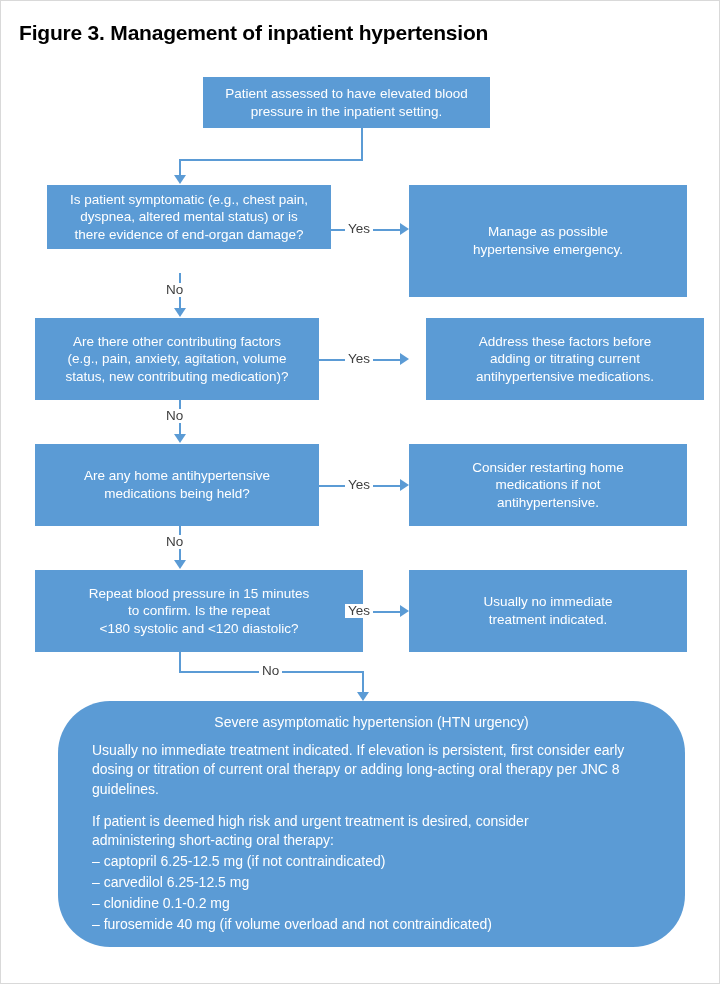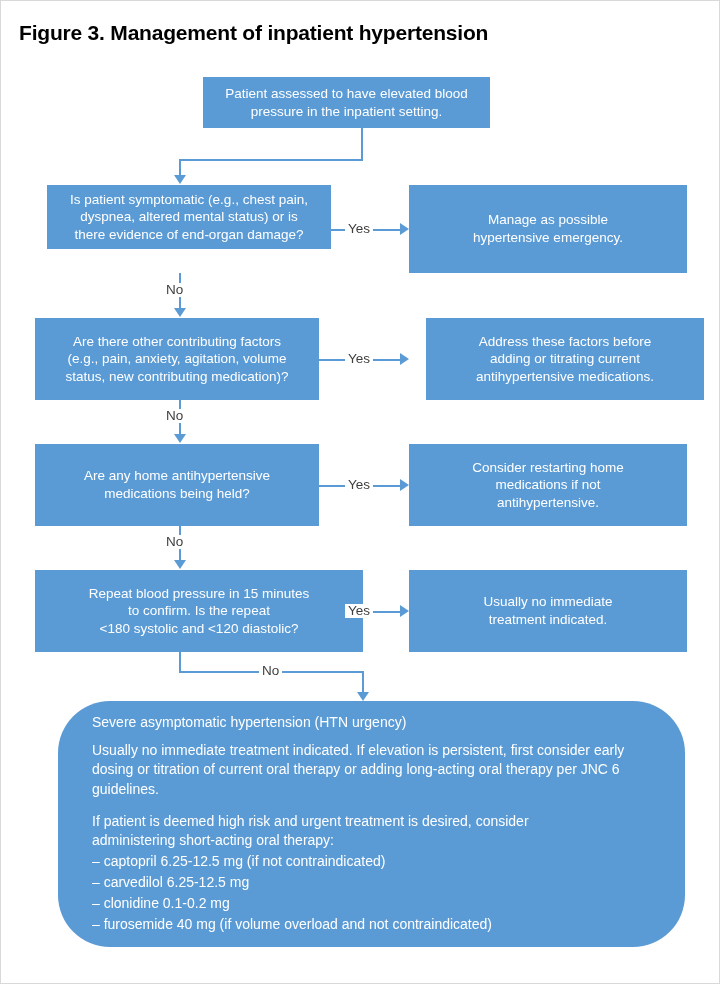--- a/index.html
+++ b/index.html
@@ -93,20 +93,21 @@
     top: 700px;
     width: 627px;
     height: 246px;
     background: #5B9BD5;
     border-radius: 52px;
     box-sizing: border-box;
     padding: 12px 34px 10px 34px;
     color: #ffffff;
   }
   #panel .panel-head {
+    text-align: center;
     font-size: 14px;
     line-height: 1.35;
     margin-bottom: 9px;
   }
   #panel .panel-para {
     font-size: 14px;
     line-height: 1.38;
     margin-bottom: 13px;
   }
   #panel .panel-para2 {
@@ -143,21 +144,21 @@
   <div class="box" style="left:34px; top:184px; width:284px; height:64px;margin-left:12px;">
     <span class="txt">Is patient symptomatic (e.g., chest pain,
 dyspnea, altered mental status) or is
 there evidence of end-organ damage?</span>
   </div>
 
   <div class="hline" style="left:318px; top:228px; width:82px;"></div>
   <div class="arrow-right" style="left:399px; top:222px;"></div>
   <div class="edge-label" style="left:344px; top:221px;">Yes</div>
 
-  <div class="box" style="left:408px; top:184px; width:278px; height:88px;">
+  <div class="box" style="left:408px; top:184px; width:278px; height:112px;">
     <span class="txt">Manage as possible
 hypertensive emergency.</span>
   </div>
 
   <div class="vline" style="left:178px; top:272px; height:36px;"></div>
   <div class="arrow-down" style="left:173px; top:307px;"></div>
   <div class="edge-label" style="left:162px; top:282px;">No</div>
 
   <div class="box" style="left:34px; top:317px; width:284px; height:82px;">
     <span class="txt">Are there other contributing factors
@@ -214,21 +215,21 @@
   </div>
 
   <div class="vline" style="left:178px; top:651px; height:20px;"></div>
   <div class="hline" style="left:178px; top:670px; width:185px;"></div>
   <div class="vline" style="left:361px; top:670px; height:22px;"></div>
   <div class="arrow-down" style="left:356px; top:691px;"></div>
   <div class="edge-label" style="left:258px; top:663px;">No</div>
 
   <div id="panel">
     <div class="panel-head">Severe asymptomatic hypertension (HTN urgency)</div>
-    <div class="panel-para">Usually no immediate treatment indicated. If elevation is persistent, first consider early dosing or titration of current oral therapy or adding long-acting oral therapy per JNC 6 guidelines.</div>
+    <div class="panel-para">Usually no immediate treatment indicated. If elevation is persistent, first consider early dosing or titration of current oral therapy or adding long-acting oral therapy per JNC 8 guidelines.</div>
     <div class="panel-para2">If patient is deemed high risk and urgent treatment is desired, consider
 administering short-acting oral therapy:</div>
     <ul class="panel-list">
       <li>– captopril 6.25-12.5 mg (if not contraindicated)</li>
       <li>– carvedilol 6.25-12.5 mg</li>
       <li>– clonidine 0.1-0.2 mg</li>
       <li>– furosemide 40 mg (if volume overload and not contraindicated)</li>
     </ul>
   </div>
 

